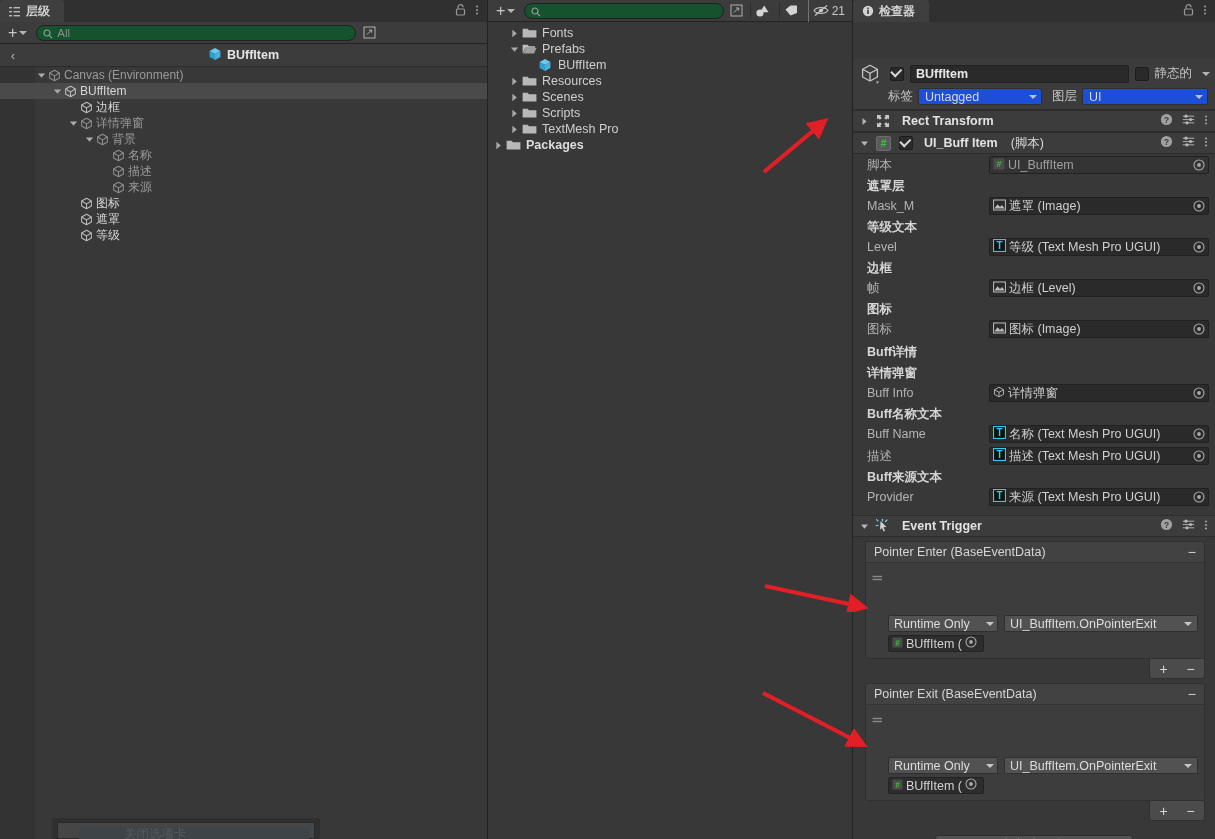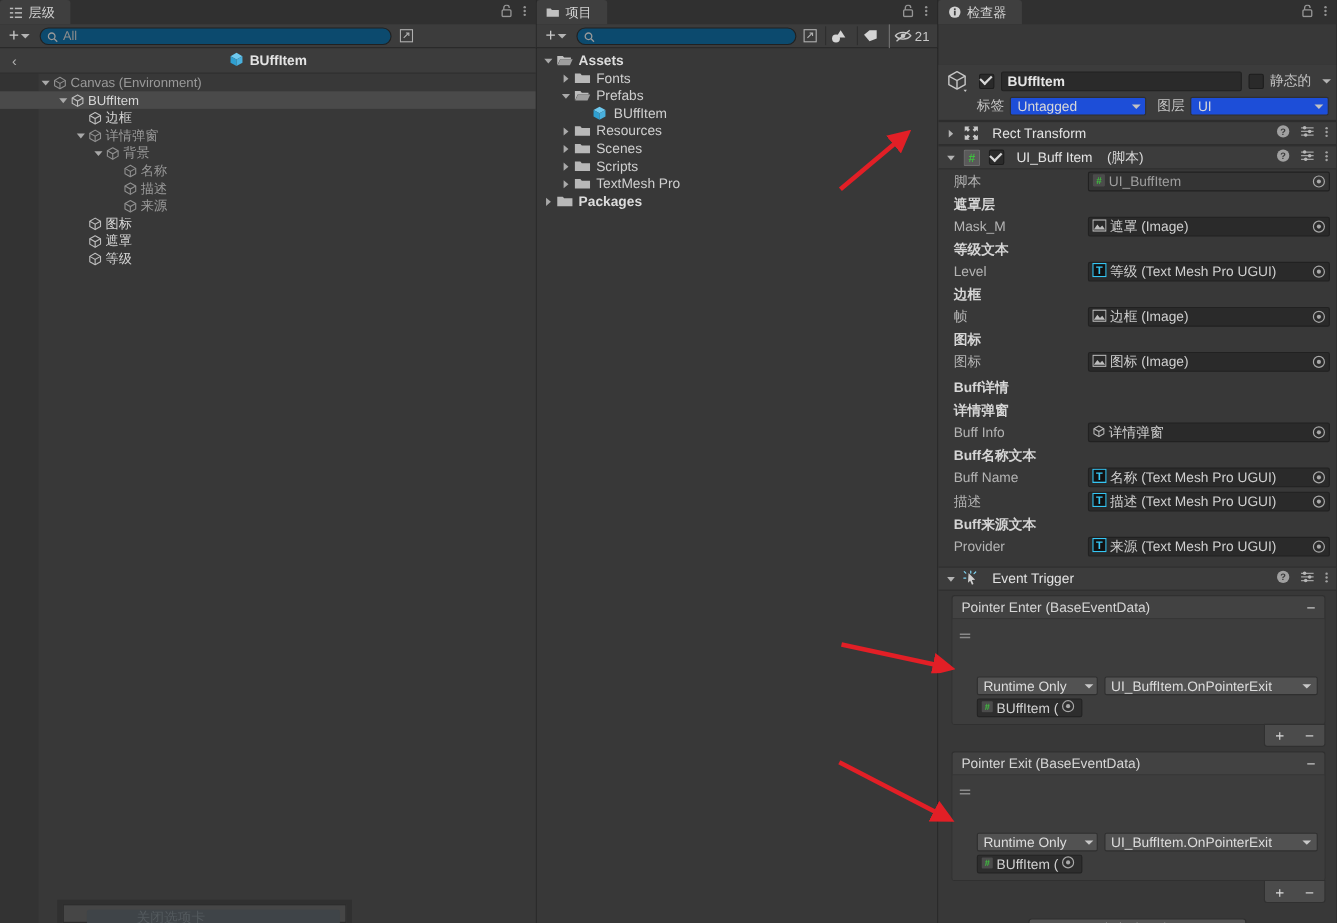--- a/index.html
+++ b/index.html
@@ -7,35 +7,35 @@
   body {
     width:1215px; height:839px; overflow:hidden;
     font-family:"Liberation Sans","DejaVu Sans",sans-serif;
     font-size:12px; color:#c4c4c4;
     -webkit-font-smoothing:antialiased;
   }
   .app { position:relative; width:1215px; height:839px; display:flex; background:#1b1b1b; }
 
   
   .panel { position:relative; background:#383838; display:flex; flex-direction:column; height:839px; }
-  .tabbar { height:22px; background:#303030; display:flex; align-items:flex-end; position:relative; flex:none;}
+  .tabbar { height:22px; background:#303030; display:flex; align-items:flex-end; position:relative; flex:none;font-weight:bold;}
   .tab { height:22px; padding:0 14px 0 8px; background:#3f3f3f; display:flex; align-items:center;
          gap:5px; font-size:12px; color:#d2d2d2; border-top-left-radius:3px; border-top-right-radius:3px;}
   .tab .ticon { width:13px; height:13px; display:inline-flex; align-items:center; justify-content:center;}
   .tabbar-right { margin-left:auto; display:flex; align-items:center; gap:9px; padding:0 8px 3px 0; }
   .lock-icon, .kebab-icon { opacity:.72; }
 
   .toolrow { height:22px; background:#3c3c3c; display:flex; align-items:center; gap:4px;
              padding:0 3px; border-bottom:1px solid #232323; flex:none;}
   .plusbtn { display:flex; align-items:center; gap:2px; padding:0 5px; height:18px; color:#c8c8c8;}
   .plusbtn .plus { font-size:16px; line-height:14px; font-weight:300;}
   .caret-dn { width:0;height:0;border-left:4px solid transparent;border-right:4px solid transparent;
               border-top:4px solid #b4b4b4; }
 
-  .searchbox { flex:1; height:16px; background:#0c4a6e; border:1px solid #212121; border-radius:8px;
+  .searchbox { flex:1; height:16px; background:#14532d; border:1px solid #212121; border-radius:8px;
                display:flex; align-items:center; padding:0 6px; gap:4px; }
   .searchbox input { background:transparent; border:0; outline:0; color:#b9b9b9; font-size:11.5px;
                      font-family:inherit; width:100%; }
   .searchbox input::placeholder { color:#8d8d8d; }
   .mag { width:10px;height:10px; flex:none;}
   .sq-btn { width:18px;height:17px; display:flex;align-items:center;justify-content:center; flex:none;}
 
   
   #hierarchy { width:488px; border-right:1px solid #232323;}
   .prefab-bar { height:23px; background:#3c3c3c; border-bottom:1px solid #2b2b2b;
@@ -81,21 +81,21 @@
   .dd { height:17px; background:#1d4ed8; border:1px solid #2f2f2f; border-radius:2px;
         display:flex; align-items:center; justify-content:space-between; padding:0 4px 0 6px;
         color:#d8d8d8; font-size:12.5px; }
   .dd .caret { width:0;height:0;border-left:4px solid transparent;border-right:4px solid transparent;
                border-top:4px solid #c2c2c2; margin-left:6px;}
 
   .comp-head { height:22px; background:#3c3c3c; border-top:1px solid #2d2d2d; border-bottom:1px solid #2d2d2d;
                display:flex; align-items:center; padding:0 5px; gap:5px; }
   .comp-head .foldout { width:12px; display:flex; justify-content:center; flex:none;}
   .comp-ico { width:16px;height:16px; flex:none; display:flex;align-items:center;justify-content:center;}
-  .comp-title { font-weight:normal; font-size:12.5px; color:#e2e2e2; margin-left:6px; }
+  .comp-title { font-weight:bold; font-size:12.5px; color:#e2e2e2; margin-left:6px; }
   .comp-sub { font-size:12.5px; color:#d9d9d9; margin-left:8px; }
   .comp-right { margin-left:auto; display:flex; align-items:center; gap:9px; opacity:.8; padding-right:2px;}
 
   .prop { display:flex; align-items:center; height:22px; padding:0 6px 0 14px; }
   .prop .pl { width:122px; color:#b4b4b4; font-size:12.5px; flex:none; }
   .objfield { flex:1; height:18px; background:#2a2a2a; border:1px solid #212121; border-radius:2px;
               display:flex; align-items:center; padding:0 2px 0 3px; gap:3px; font-size:12.5px; color:#cfcfcf;
               overflow:hidden; white-space:nowrap;}
   .objfield.ro { background:#343434; color:#9f9f9f; }
   .objfield .picker { margin-left:auto; width:14px;height:14px; flex:none; display:flex;align-items:center;justify-content:center;}
@@ -350,45 +350,20 @@
               <path d="M2 5 L8 8.4 L14 5 M8 8.4 V14.4" fill="none" stroke="#bdbdbd" stroke-width="1.25"></path>
             </svg>
           </span>
           <span class="lbl bright">等级</span>
         </div>
       </div>
   </div>
 
   <div class="panel" id="project">
 
-    <div class="tabbar">
-      <div class="tab">
-        <span class="ticon">
-          <svg width="14" height="12" viewBox="0 0 14 12">
-            <path d="M1 2.5h4l1.2 1.4H13V10.5H1Z" fill="#c0c0c0"></path>
-          </svg>
-        </span>
-        <span>项目</span>
-      </div>
-      <div class="tabbar-right">
-        <span class="lock-icon">
-          <svg width="11" height="12" viewBox="0 0 11 12">
-            <path d="M3 5V3.2A2.5 2.5 0 0 1 8 3.2" fill="none" stroke="#bcbcbc" stroke-width="1.2"></path>
-            <rect x="1.5" y="5" width="8" height="6" rx="1" fill="none" stroke="#bcbcbc" stroke-width="1.2"></rect>
-          </svg>
-        </span>
-        <span class="kebab-icon">
-          <svg width="4" height="12" viewBox="0 0 4 12">
-            <circle cx="2" cy="2.5" r="1.1" fill="#bcbcbc"></circle>
-            <circle cx="2" cy="6" r="1.1" fill="#bcbcbc"></circle>
-            <circle cx="2" cy="9.5" r="1.1" fill="#bcbcbc"></circle>
-          </svg>
-        </span>
-      </div>
-    </div>
 
     <div class="toolrow">
       <div class="plusbtn">
         <span class="plus">+</span>
         <span class="caret-dn"></span>
       </div>
       <div class="searchbox" style="max-width:212px;">
         <span class="mag">
           <svg width="10" height="10" viewBox="0 0 10 10">
             <circle cx="4" cy="4" r="3" fill="none" stroke="#9a9a9a" stroke-width="1.2"></circle>
@@ -418,35 +393,20 @@
         <svg width="16" height="13" viewBox="0 0 16 13">
           <path d="M1 6.5 C4 2.5 12 2.5 15 6.5 C12 10.5 4 10.5 1 6.5Z" fill="none" stroke="#c6c6c6" stroke-width="1.2"></path>
           <circle cx="8" cy="6.5" r="2.1" fill="#c6c6c6"></circle>
           <line x1="2" y1="11.5" x2="14" y2="1.5" stroke="#c6c6c6" stroke-width="1.3"></line>
         </svg>
         <span>21</span>
       </div>
     </div>
 
     <div class="ptree" id="ptree">
-        <div class="prow bold">
-          <span style="width:4px;flex:none"></span>
-          <span class="tw">
-            <svg width="9" height="7" viewBox="0 0 9 7">
-              <path d="M0.8 1.4 L8.2 1.4 L4.5 5.8 Z" fill="#a9a9a9"></path>
-            </svg>
-          </span>
-          <span class="ico">
-            <svg width="15" height="12" viewBox="0 0 15 12">
-              <path d="M0.6 1.8h5l1.3 1.5H13V4.8H3.2L0.6 10.4Z" fill="#bdbdbd"></path>
-              <path d="M3.4 4.8H14.6L12.1 10.4H0.9Z" fill="#9e9e9e"></path>
-            </svg>
-          </span>
-          <span>Assets</span>
-        </div>
         <div class="prow">
           <span style="width:20px;flex:none"></span>
           <span class="tw">
             <svg width="7" height="9" viewBox="0 0 7 9">
               <path d="M1.4 0.8 L5.8 4.5 L1.4 8.2 Z" fill="#a9a9a9"></path>
             </svg>
           </span>
           <span class="ico">
             <svg width="15" height="12" viewBox="0 0 15 12">
               <path d="M0.6 1.8h5l1.3 1.5H14.4V10.4H0.6Z" fill="#b8b8b8"></path>
@@ -758,21 +718,21 @@
             </span>
           </div>
           <div class="grouplbl">边框</div>
           <div class="prop">
             <span class="pl">帧</span>
             <span class="objfield">
               <span><svg width="13" height="12" viewBox="0 0 13 12">
                   <rect x="0.6" y="1" width="11.8" height="10" fill="none" stroke="#bdbdbd" stroke-width="1"></rect>
                   <path d="M1.4 9.6 L4.6 5.2 L7 8 L9 6 L11.6 9.6 Z" fill="#bdbdbd"></path>
                 </svg></span>
-              <span>边框 (Image)</span>
+              <span>边框 (Level)</span>
               <span class="picker">
                 <svg width="12" height="12" viewBox="0 0 12 12">
                   <circle cx="6" cy="6" r="5" fill="none" stroke="#a8a8a8" stroke-width="1.1"></circle>
                   <circle cx="6" cy="6" r="1.9" fill="#a8a8a8"></circle>
                 </svg>
               </span>
             </span>
           </div>
           <div class="grouplbl">图标</div>
           <div class="prop">

